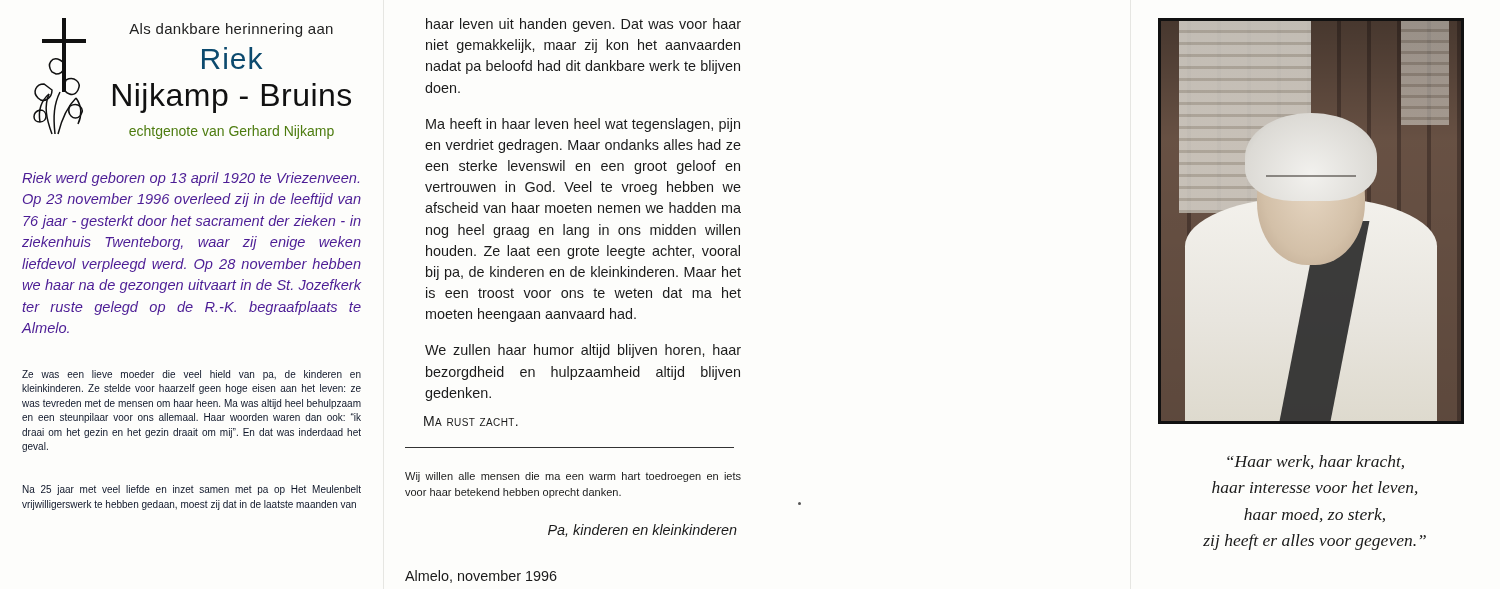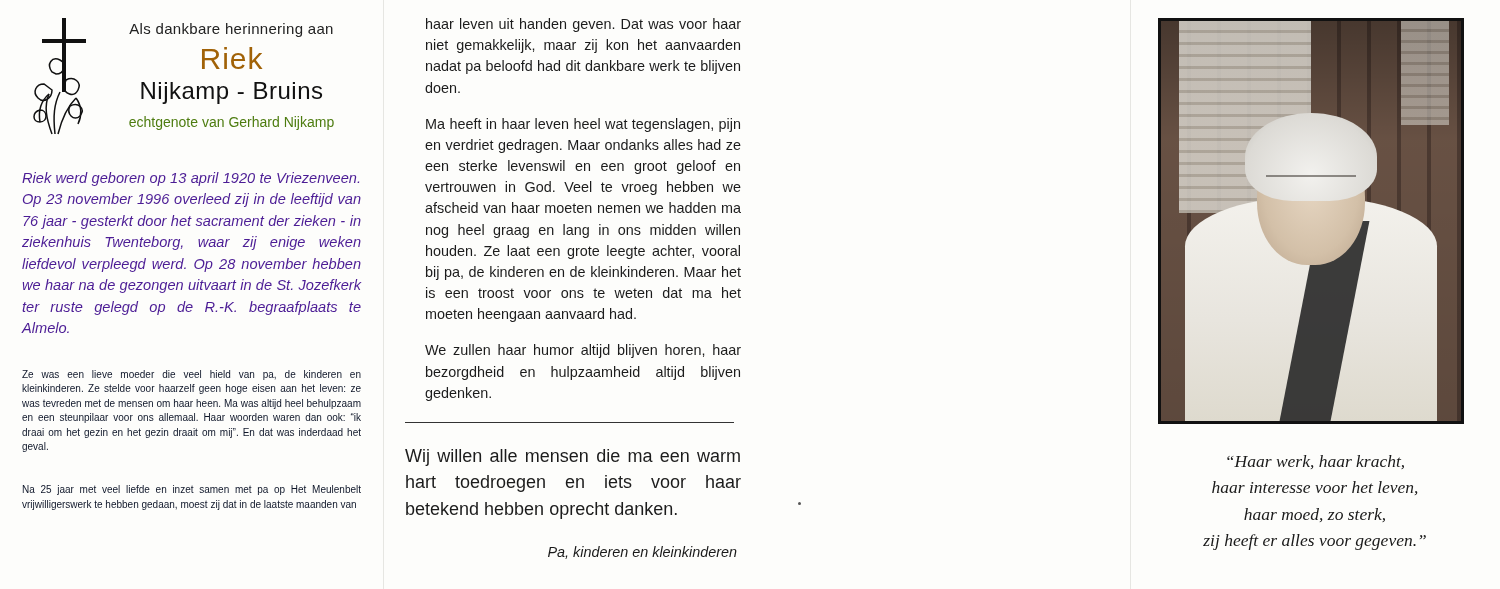--- a/index.html
+++ b/index.html
@@ -59,24 +59,24 @@
     font-size: 15px;
     letter-spacing: .3px;
     color: #222;
     margin-bottom: 6px;
     font-family: "Liberation Sans", sans-serif;
   }
   .name-first {
     font-size: 30px;
     line-height: 1.05;
     letter-spacing: 1px;
-    color: #a16207;
+    color: #0c4a6e;
   }
   .name-last {
-    font-size: 24px;
+    font-size: 32px;
     line-height: 1.15;
     letter-spacing: .5px;
     color: #111;
     margin-top: 2px;
   }
   .spouse {
     font-size: 14px;
     margin-top: 10px;
     color: #4d7c0f;
   }
@@ -124,21 +124,21 @@
     margin-top: -6px;
     margin-bottom: 14px;
   }
   .rule {
     border: 0;
     border-top: 1px solid #333;
     margin: 18px 0 20px 0;
     width: 98%;
   }
   .thanks {
-    font-size: 18px;
+    font-size: 11px;
     line-height: 1.47;
     text-align: justify;
     color: #1c1c1c;
   }
   .signature {
     font-size: 14.4px;
     text-align: right;
     margin-top: 22px;
     padding-right: 4px;
     font-style: italic;
@@ -316,20 +316,21 @@
 
     <div class="bio">Riek werd geboren op 13 april 1920 te Vriezenveen. Op 23 november 1996 overleed zij in de leeftijd van 76 jaar - gesterkt door het sacrament der zieken - in ziekenhuis Twenteborg, waar zij enige weken liefdevol verpleegd werd. Op 28 november hebben we haar na de gezongen uitvaart in de St. Jozefkerk ter ruste gelegd op de R.-K. begraafplaats te Almelo.</div>
     <div class="p1-para">Ze was een lieve moeder die veel hield van pa, de kinderen en kleinkinderen. Ze stelde voor haarzelf geen hoge eisen aan het leven: ze was tevreden met de mensen om haar heen. Ma was altijd  heel behulpzaam en een steunpilaar voor ons allemaal. Haar woorden waren dan ook: “ik draai om het gezin en het gezin draait om mij”. En dat was inderdaad het geval.</div>
     <div class="p1-para">Na 25 jaar met veel liefde en inzet samen met pa op Het Meulenbelt vrijwilligerswerk te hebben gedaan, moest zij dat in de laatste maanden van</div>
   </div>
 
   <div class="panel2">
     <div class="p2-para">haar leven uit handen geven. Dat was voor haar niet gemakkelijk, maar zij kon het aanvaarden nadat pa beloofd had dit dankbare werk te blijven doen.</div>
     <div class="p2-para">Ma heeft in haar leven heel wat tegenslagen, pijn en verdriet gedragen. Maar ondanks alles had ze een sterke levenswil en een groot geloof en vertrouwen in God. Veel te vroeg hebben we afscheid van haar moeten nemen we hadden ma nog heel graag en lang in ons midden willen houden. Ze laat een grote leegte achter, vooral bij pa, de kinderen en de kleinkinderen. Maar het is een troost voor ons te weten dat ma het moeten heengaan aanvaard had.</div>
     <div class="p2-para">We zullen haar humor altijd blijven horen, haar bezorgdheid en hulpzaamheid altijd blijven gedenken.</div>
+    <div class="rest">Ma rust zacht.</div>
     <hr class="rule">
     <div class="thanks">Wij willen alle mensen die ma een warm hart toedroegen en iets voor haar betekend hebben oprecht danken.</div>
     <div class="signature">Pa, kinderen en kleinkinderen</div>
     <div class="place">Almelo, november 1996</div>
     <div class="place" style="margin-top:0">Leeuwenburg 8</div>
   </div>
 
   <div class="dot"></div>
 
   <div class="panel3">

